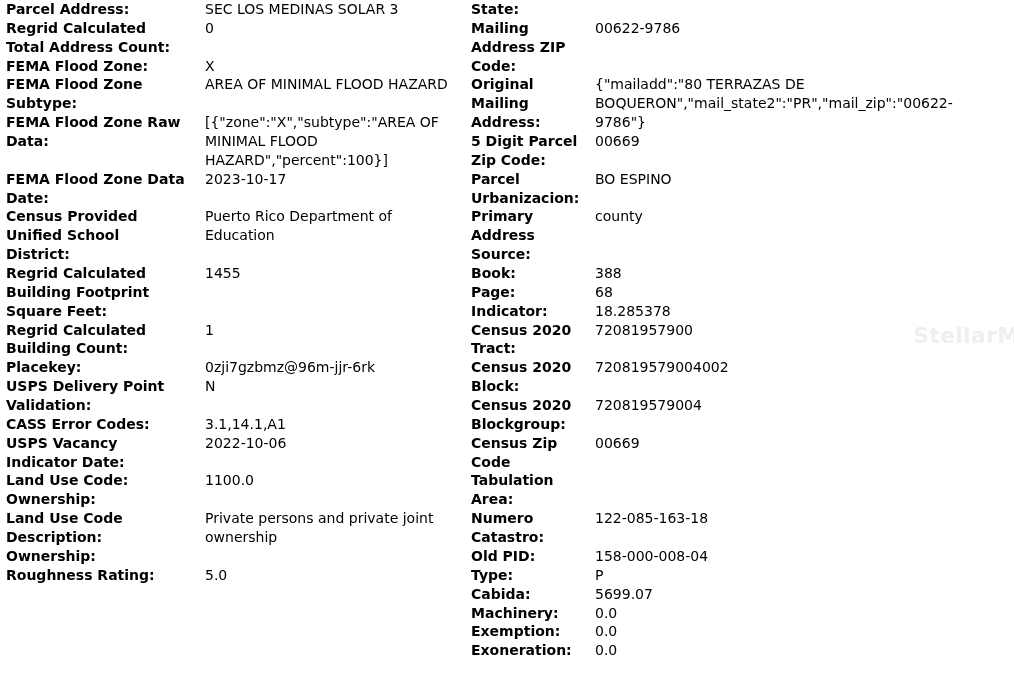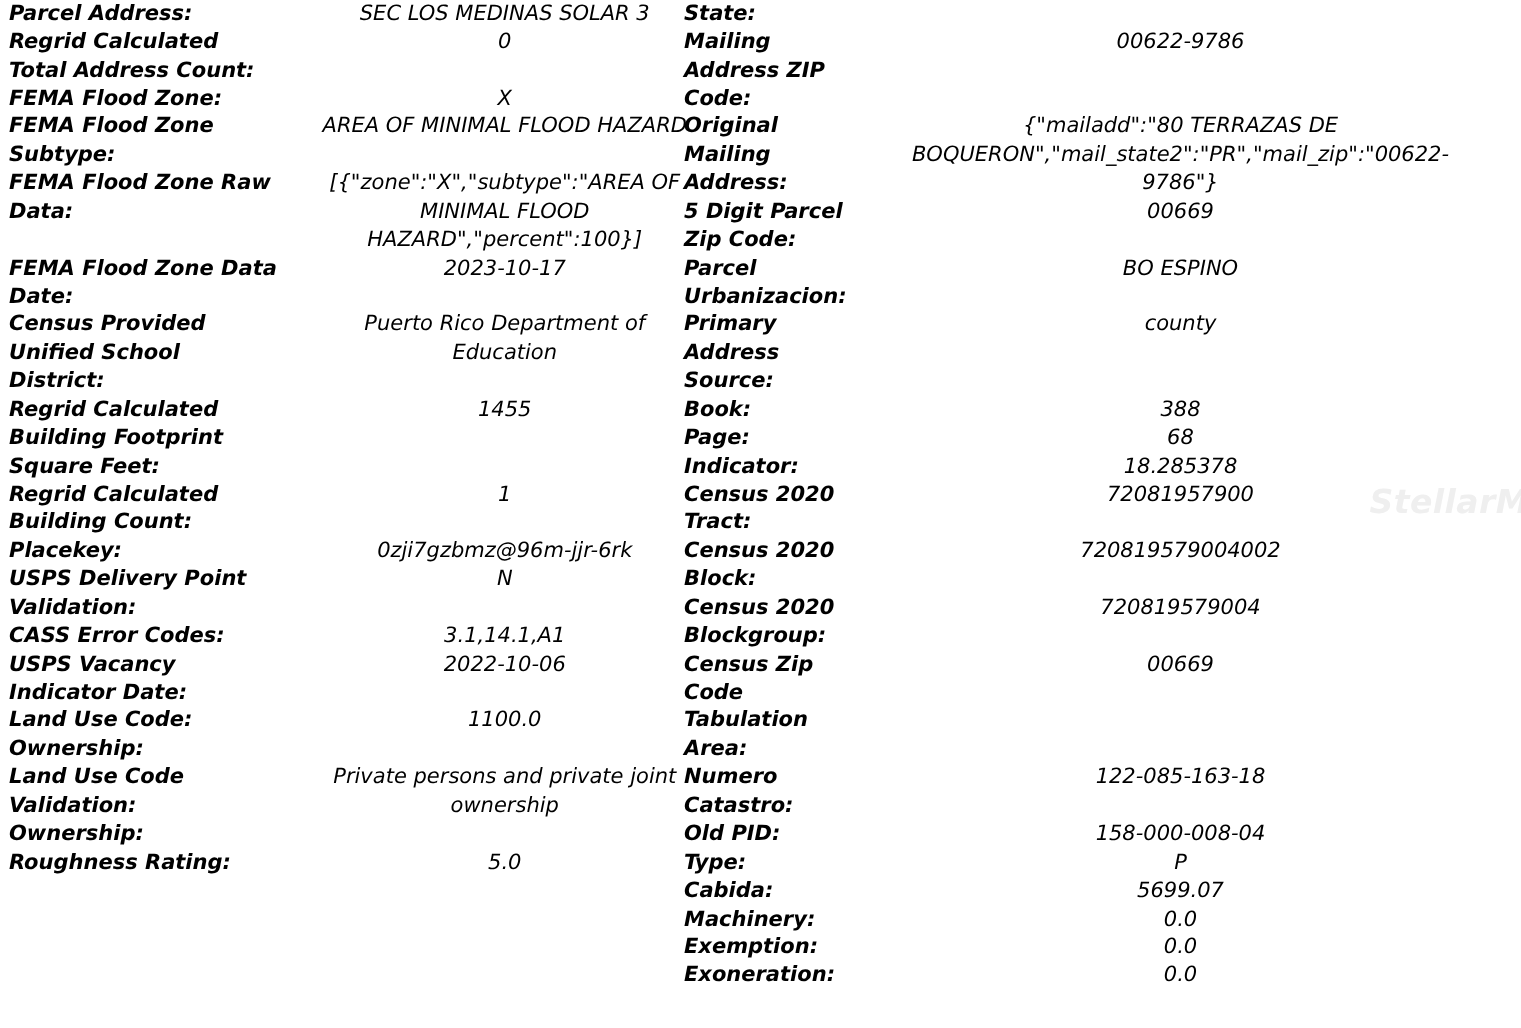--- a/index.html
+++ b/index.html
@@ -3,37 +3,36 @@
 <meta charset="utf-8">
 <style>
   html, body { margin: 0; padding: 0; }
   body {
     width: 1014px; height: 685px;
     background: #ffffff; color: #000000;
     font-family: "DejaVu Sans", "Liberation Sans", sans-serif;
     font-size: 14px; line-height: 18.86px;
     overflow: hidden; position: relative;
   }
-  #page { position: absolute; left: 0; top: 0; width: 1014px; height: 586px; font-style: italic; }
+  #page { position: absolute; left: 0; top: 0; width: 1014px; height: 586px; }
   .col { position: absolute; top: 0; }
   #col-left  { left: 6px;   width: 462px; }
-  #col-right { left: 456px; width: 538px; }
+  #col-right { left: 471px; width: 538px; }
   .row { display: flex; align-items: flex-start; }
   .label {
     font-weight: 700;
     white-space: pre-line;
     flex: 0 0 auto;
   }
   #col-left  .label { width: 199px; }
   #col-right .label { width: 124px; }
   .value {
     white-space: pre-line;
     flex: 1 1 auto;
     min-width: 0;
-    text-align: center;
   }
   .watermark {
     position: absolute; left: 913px; top: 327px;
     font-size: 22px; font-weight: 700; letter-spacing: 0.3px;
     color: #efefef;
     user-select: none;
   }
 </style>
 </head>
 <body>
@@ -121,21 +120,21 @@
   </div>
 
   <div class="row">
     <div class="label">Land Use Code:
 Ownership:</div>
     <div class="value">1100.0</div>
   </div>
 
   <div class="row">
     <div class="label">Land Use Code
-Validation:
+Description:
 Ownership:</div>
     <div class="value">Private persons and private joint
 ownership</div>
   </div>
 
 
   <div class="row">
     <div class="label">Roughness Rating:</div>
     <div class="value">5.0</div>
   </div>

